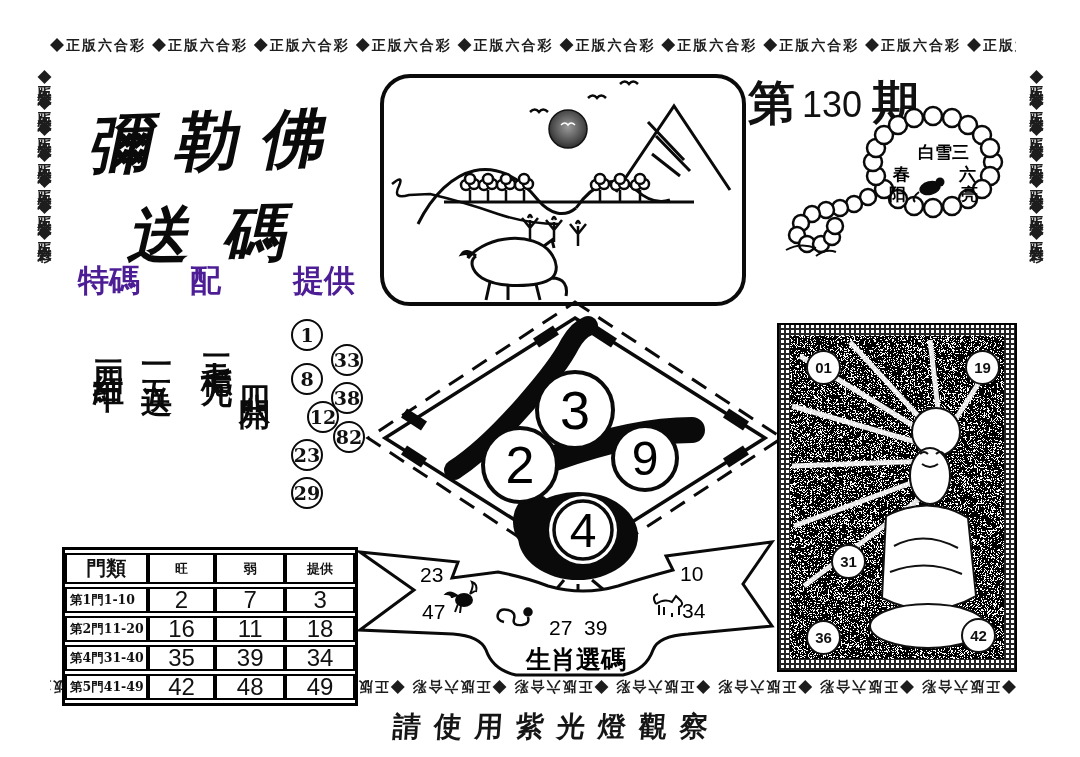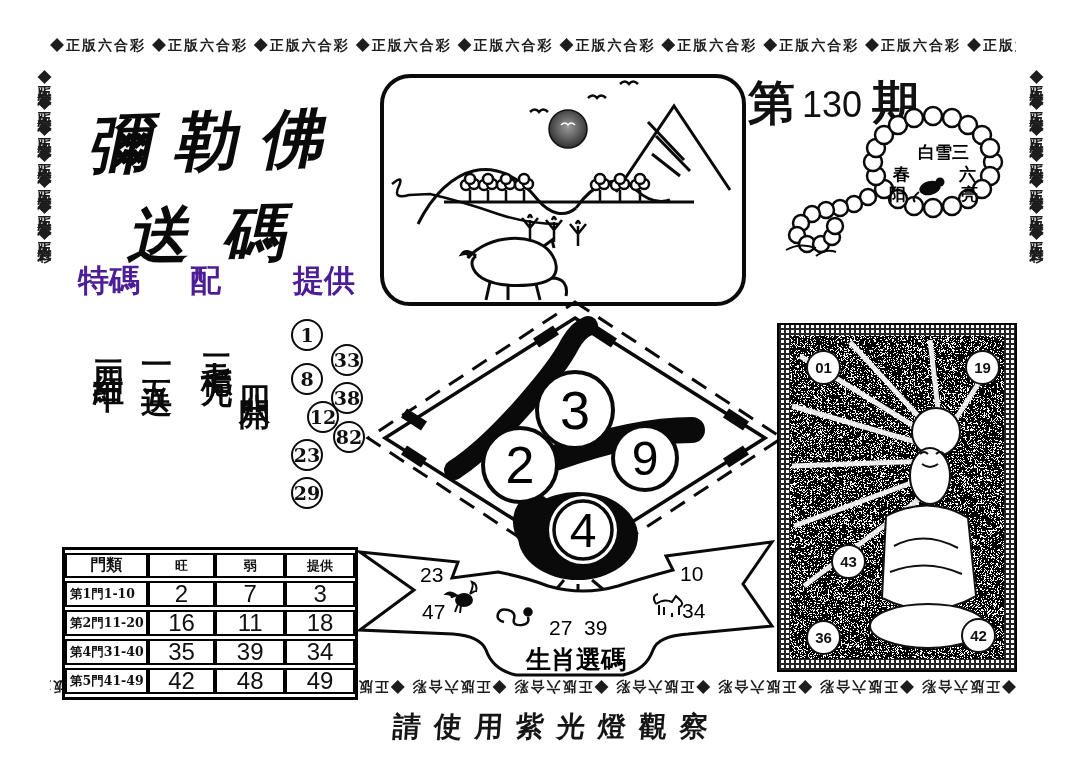--- a/index.html
+++ b/index.html
@@ -40,21 +40,21 @@
   .issue-num{font-family:"Liberation Sans",sans-serif;font-size:36px;}
   
   table.stats{
     border-collapse:separate;border-spacing:0 3px;
     border:3px solid #000;background:#fff;
   }
   table.stats th, table.stats td{
     border:2.5px solid #000;text-align:center;background:#fff;padding:0 2px;
   }
   table.stats th{font-size:13px;font-weight:bold;height:20px;font-family:"DejaVu Serif",serif;}
-  table.stats th.big{font-size:16px;}
+  table.stats th.big{font-size:20px;}
   table.stats td.lbl{font-size:12.5px;font-weight:bold;text-align:left;padding-left:3px;font-family:"DejaVu Serif",serif;white-space:nowrap;}
   table.stats td.val{font-size:24px;font-family:"Liberation Sans",sans-serif;height:22px;line-height:22px;}
   
   .panel{
     box-sizing:border-box;border:2px solid #000;background:#fff;
   }
   .panel .maze{
     position:absolute;inset:0;
     background-image:
       repeating-linear-gradient(0deg,#000 0 2px,transparent 2px 5px),
@@ -363,18 +363,18 @@
         <ellipse cx="140" cy="140" rx="20" ry="28" fill="#fff" stroke="#111" stroke-width="2"></ellipse>
         <path d="M96,180 Q140,158 178,182 L186,260 Q140,286 92,262 Z" fill="#fff" stroke="#111" stroke-width="2"></path>
         <ellipse cx="138" cy="290" rx="58" ry="22" fill="#fff" stroke="#111" stroke-width="2"></ellipse>
         <path d="M132,128 q8,6 16,0 M130,118 q4,-4 8,0 M146,118 q4,-4 8,0" stroke="#111" stroke-width="2" fill="none"></path>
         <path d="M104,210 q30,-16 64,2 M100,236 q36,-14 72,2" stroke="#111" stroke-width="2" fill="none"></path>
       </g>
     </svg>
   </div>
   <div class="pcirc" style="left:27px;top:25px;">01</div>
   <div class="pcirc" style="left:186px;top:25px;">19</div>
-  <div class="pcirc" style="left:52px;top:219px;">43</div>
+  <div class="pcirc" style="left:52px;top:219px;">31</div>
   <div class="pcirc" style="left:27px;top:295px;">36</div>
   <div class="pcirc" style="left:182px;top:293px;">42</div>
 </div>
 
 <div class="abs footer" style="left:393px;top:708px;">請使用紫光燈觀察</div>
 
 </body></html>

